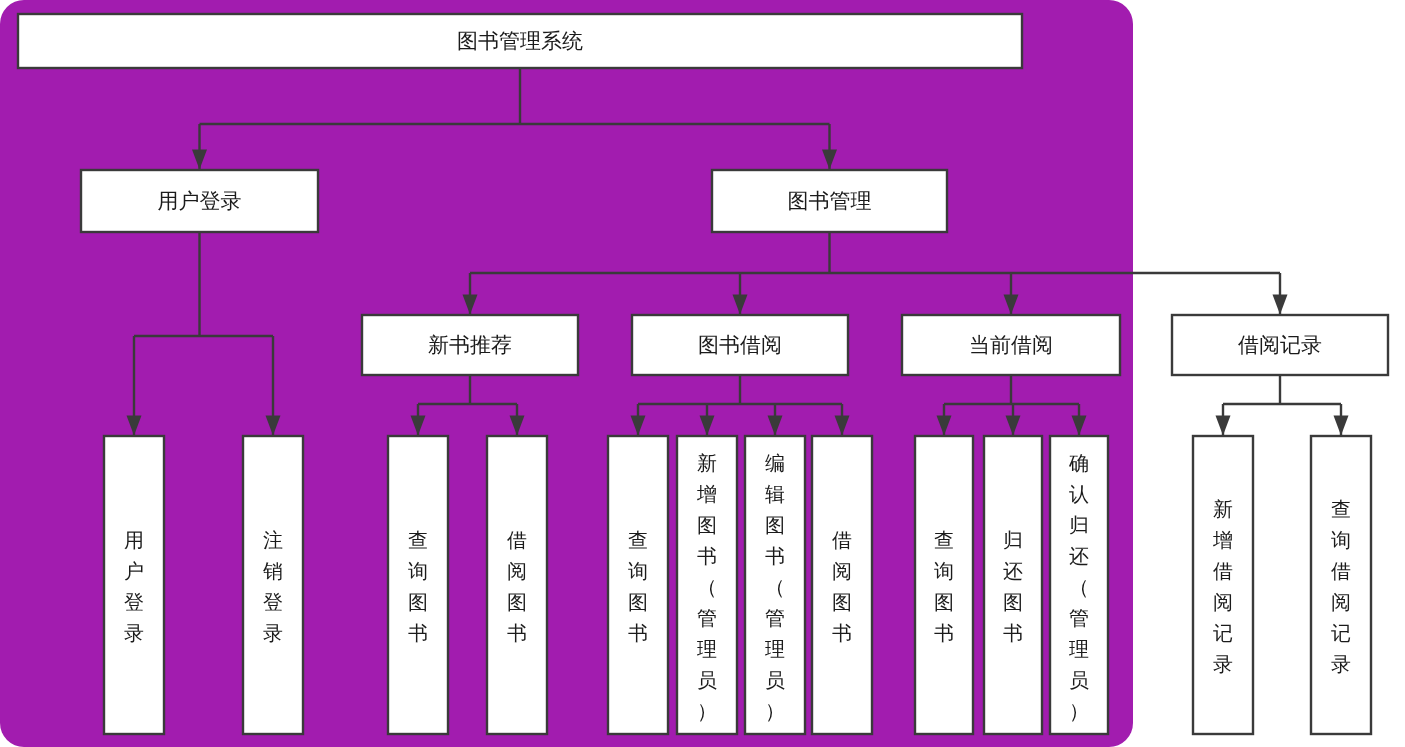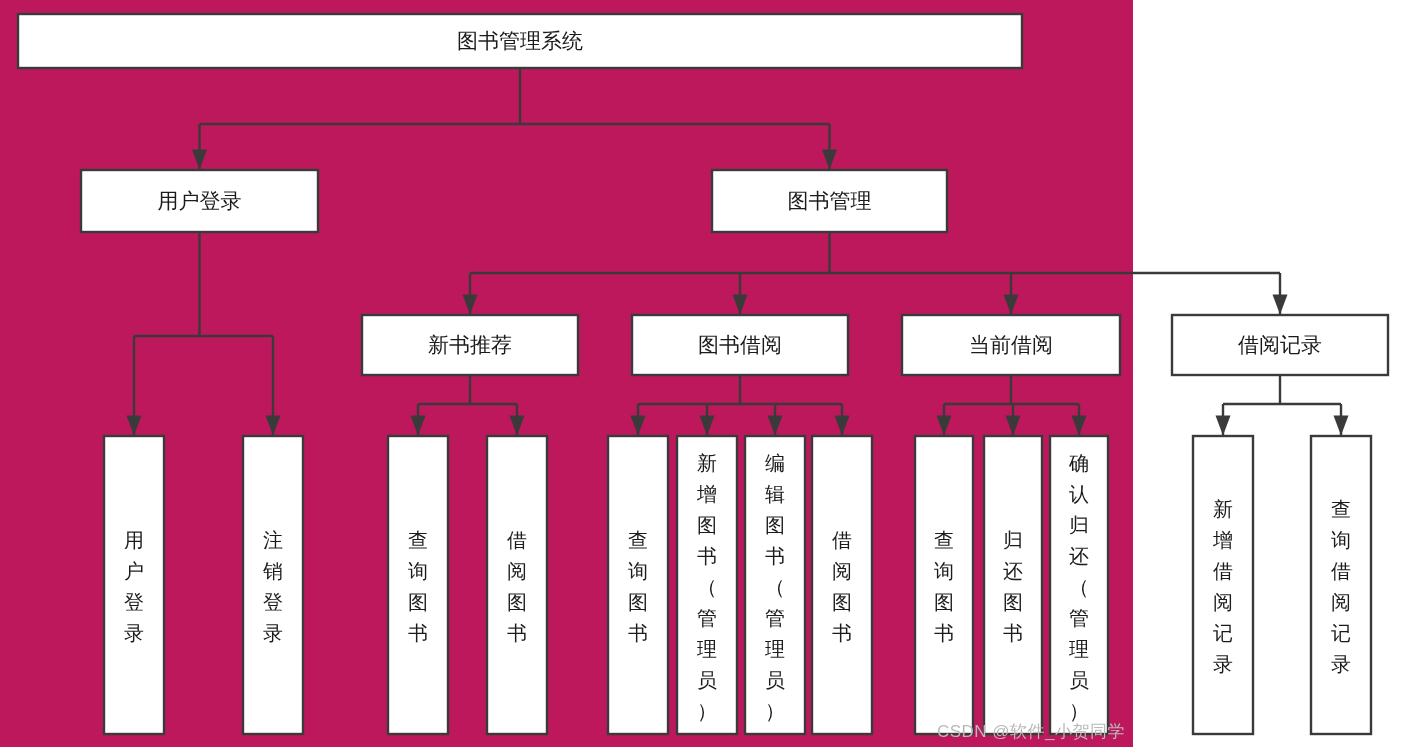--- a/index.html
+++ b/index.html
@@ -10,21 +10,22 @@
   body {
     width: 1405px;
     height: 747px;
     overflow: hidden;
     font-family: "Liberation Sans", "DejaVu Sans", sans-serif;
   }
   #diagram-root {
     position: relative;
     width: 1133px;
     height: 747px;
-    background: #be185d;
+    background: #a21caf;
+    border-radius: 24px;
   }
   svg.diagram-canvas {
     position: absolute;
     top: 0;
     left: 0;
     width: 1405px;
     height: 747px;
     display: block;
   }
   .node-box {
@@ -202,14 +203,13 @@
         <g>
           <rect x="1193" y="436" width="60" height="298" class="node-box"></rect>
           <text x="1223" y="0" class="node-label-v"><tspan x="1223" y="516.18">新</tspan><tspan x="1223" y="547.18">增</tspan><tspan x="1223" y="578.18">借</tspan><tspan x="1223" y="609.18">阅</tspan><tspan x="1223" y="640.18">记</tspan><tspan x="1223" y="671.18">录</tspan></text>
         </g>
         <g>
           <rect x="1311" y="436" width="60" height="298" class="node-box"></rect>
           <text x="1341" y="0" class="node-label-v"><tspan x="1341" y="516.18">查</tspan><tspan x="1341" y="547.18">询</tspan><tspan x="1341" y="578.18">借</tspan><tspan x="1341" y="609.18">阅</tspan><tspan x="1341" y="640.18">记</tspan><tspan x="1341" y="671.18">录</tspan></text>
         </g>
       </g>
   </svg>
-  <div class="watermark-text">CSDN @软件_小贺同学</div>
 </div>
 
 </body></html>

